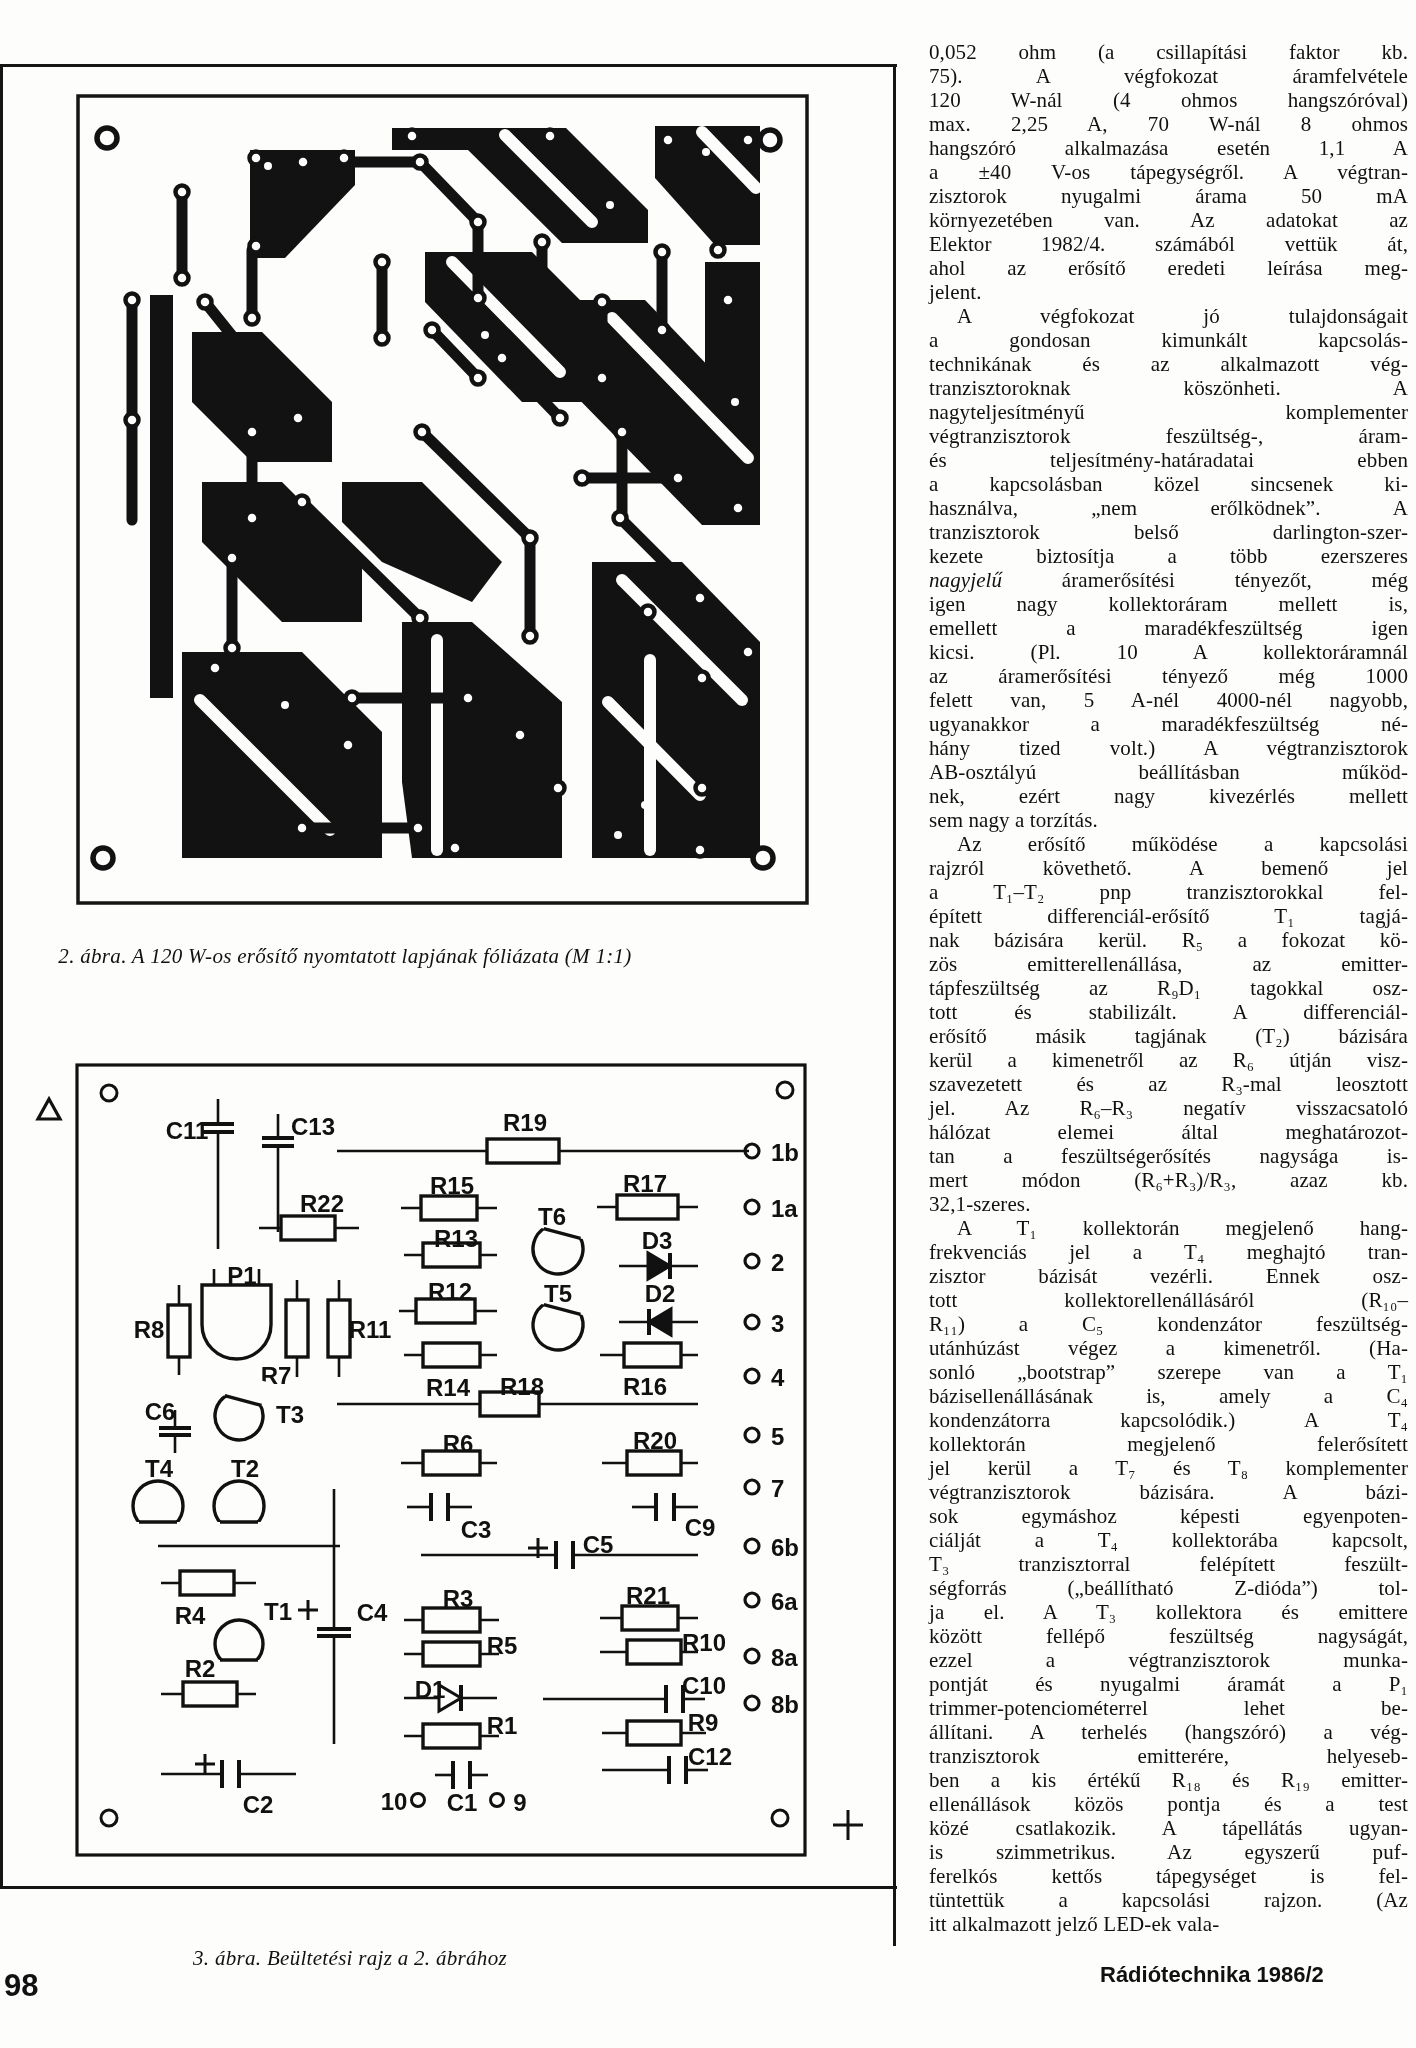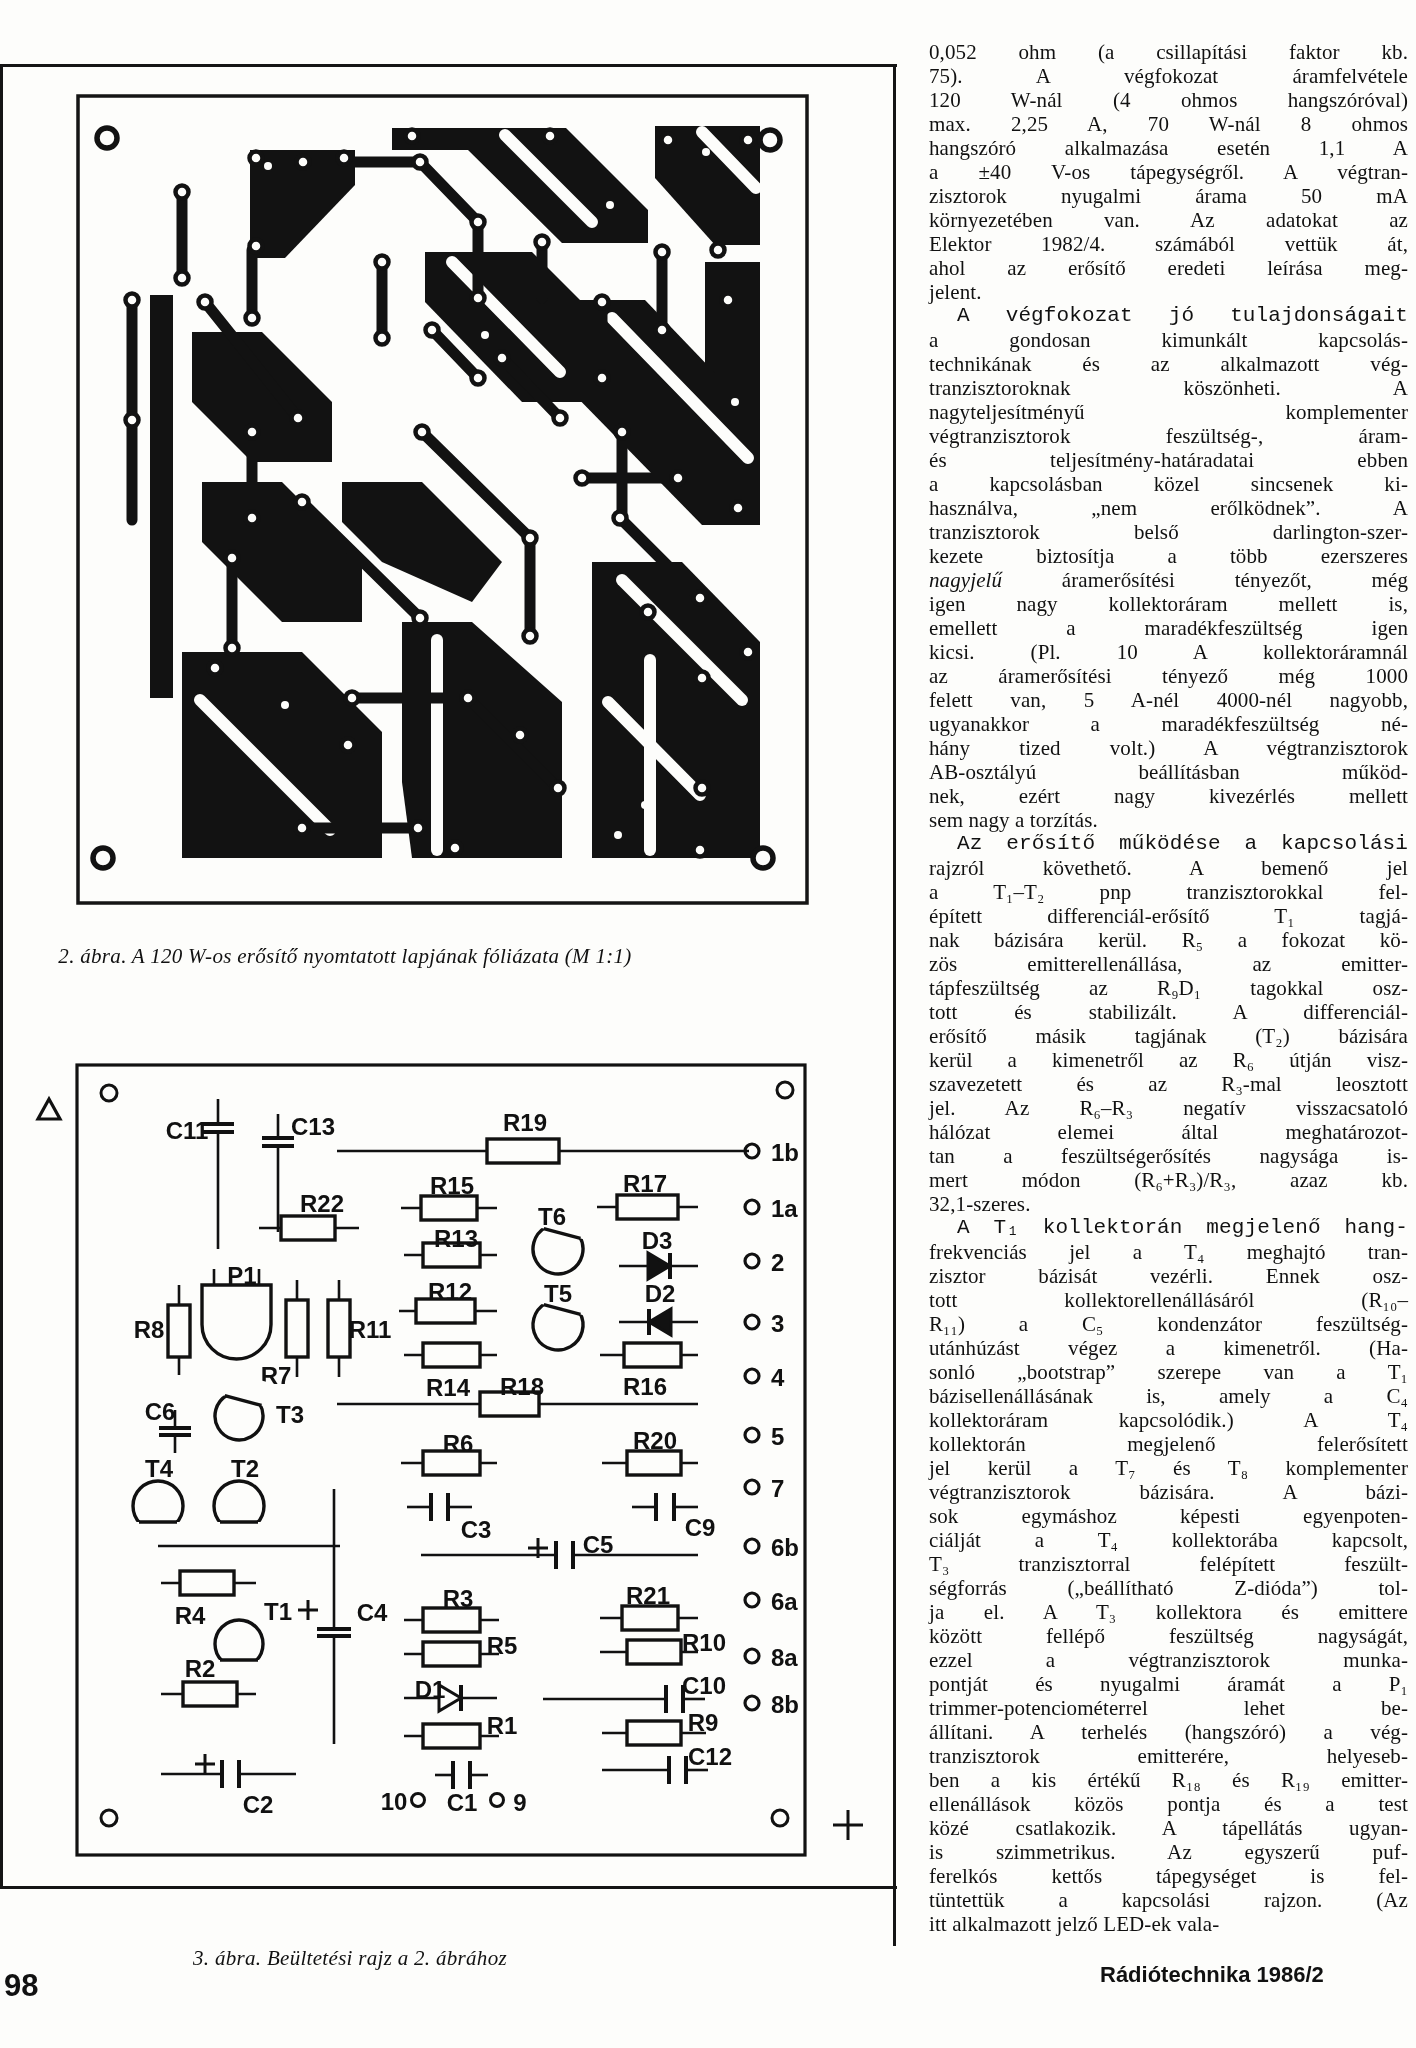--- a/index.html
+++ b/index.html
@@ -17,21 +17,21 @@
 
   #article {
     position:absolute; left:929px; top:40px; width:479px;
   }
   .tline {
     font-size:21px; line-height:24px; height:24px;
     text-align:justify; text-align-last:justify;
     white-space:nowrap; letter-spacing:0.1px;
   }
   .tline.end { text-align-last:left; }
-  .tline.ind { text-indent:28px;font-family:Liberation Mono, monospace; }
+  .tline.ind { text-indent:28px; }
 
   .cap {
     position:absolute; font-style:italic; font-size:21px;
     text-align:center; letter-spacing:0.3px;margin-top:18px;
   }
   #fig2-caption { left:28px;  top:926px;  width:634px; }
   #fig3-caption { left:110px; top:1928px; width:480px; }
 
   #page-number {
     position:absolute; left:4px; top:1968px;
@@ -581,21 +581,21 @@
     <div class="tline">mert módon (R₆+R₃)/R₃, azaz kb.</div>
     <div class="tline end">32,1-szeres.</div>
     <div class="tline ind">A T₁ kollektorán megjelenő hang-</div>
     <div class="tline">frekvenciás jel a T₄ meghajtó tran-</div>
     <div class="tline">zisztor bázisát vezérli. Ennek osz-</div>
     <div class="tline">tott kollektorellenállásáról (R₁₀–</div>
     <div class="tline">R₁₁) a C₅ kondenzátor feszültség-</div>
     <div class="tline">utánhúzást végez a kimenetről. (Ha-</div>
     <div class="tline">sonló „bootstrap” szerepe van a T₁</div>
     <div class="tline">bázisellenállásának is, amely a C₄</div>
-    <div class="tline">kollektoráram kapcsolódik.) A T₄</div>
+    <div class="tline">kondenzátorra kapcsolódik.) A T₄</div>
     <div class="tline">kollektorán megjelenő felerősített</div>
     <div class="tline">jel kerül a T₇ és T₈ komplementer</div>
     <div class="tline">végtranzisztorok bázisára. A bázi-</div>
     <div class="tline">sok egymáshoz képesti egyenpoten-</div>
     <div class="tline">ciálját a T₄ kollektorába kapcsolt,</div>
     <div class="tline">T₃ tranzisztorral felépített feszült-</div>
     <div class="tline">ségforrás („beállítható Z-dióda”) tol-</div>
     <div class="tline">ja el. A T₃ kollektora és emittere</div>
     <div class="tline">között fellépő feszültség nagyságát,</div>
     <div class="tline">ezzel a végtranzisztorok munka-</div>

